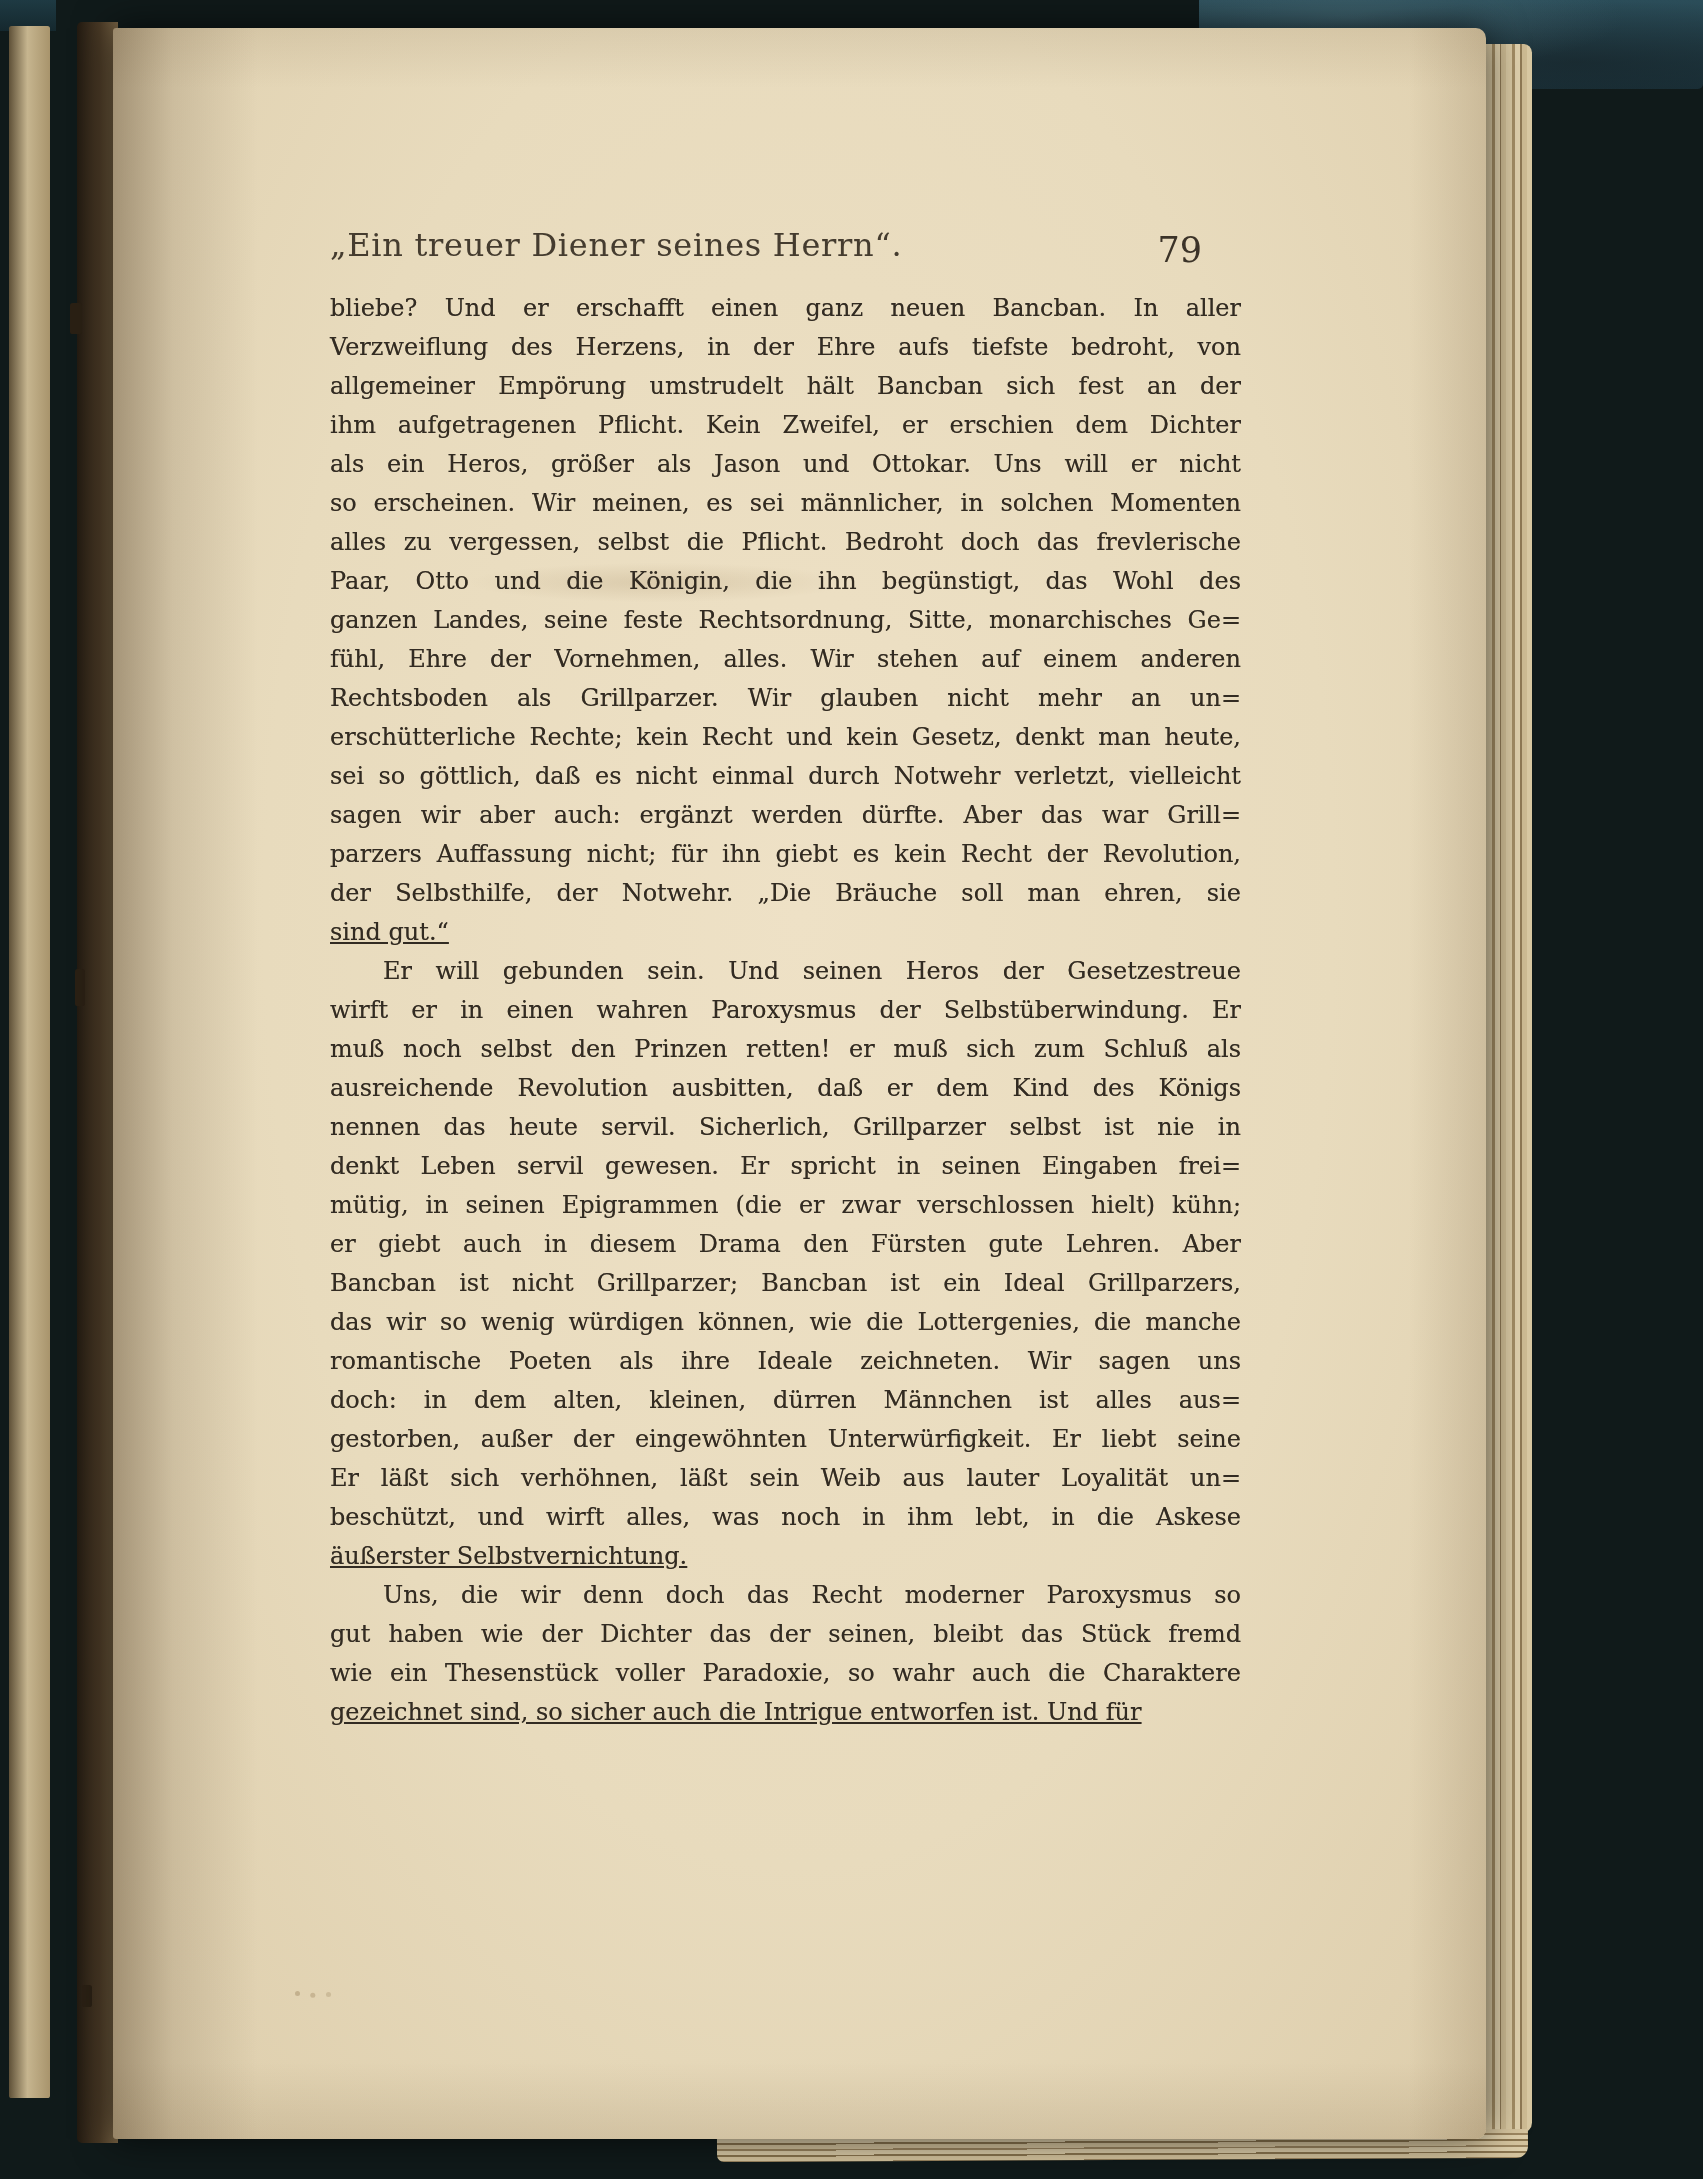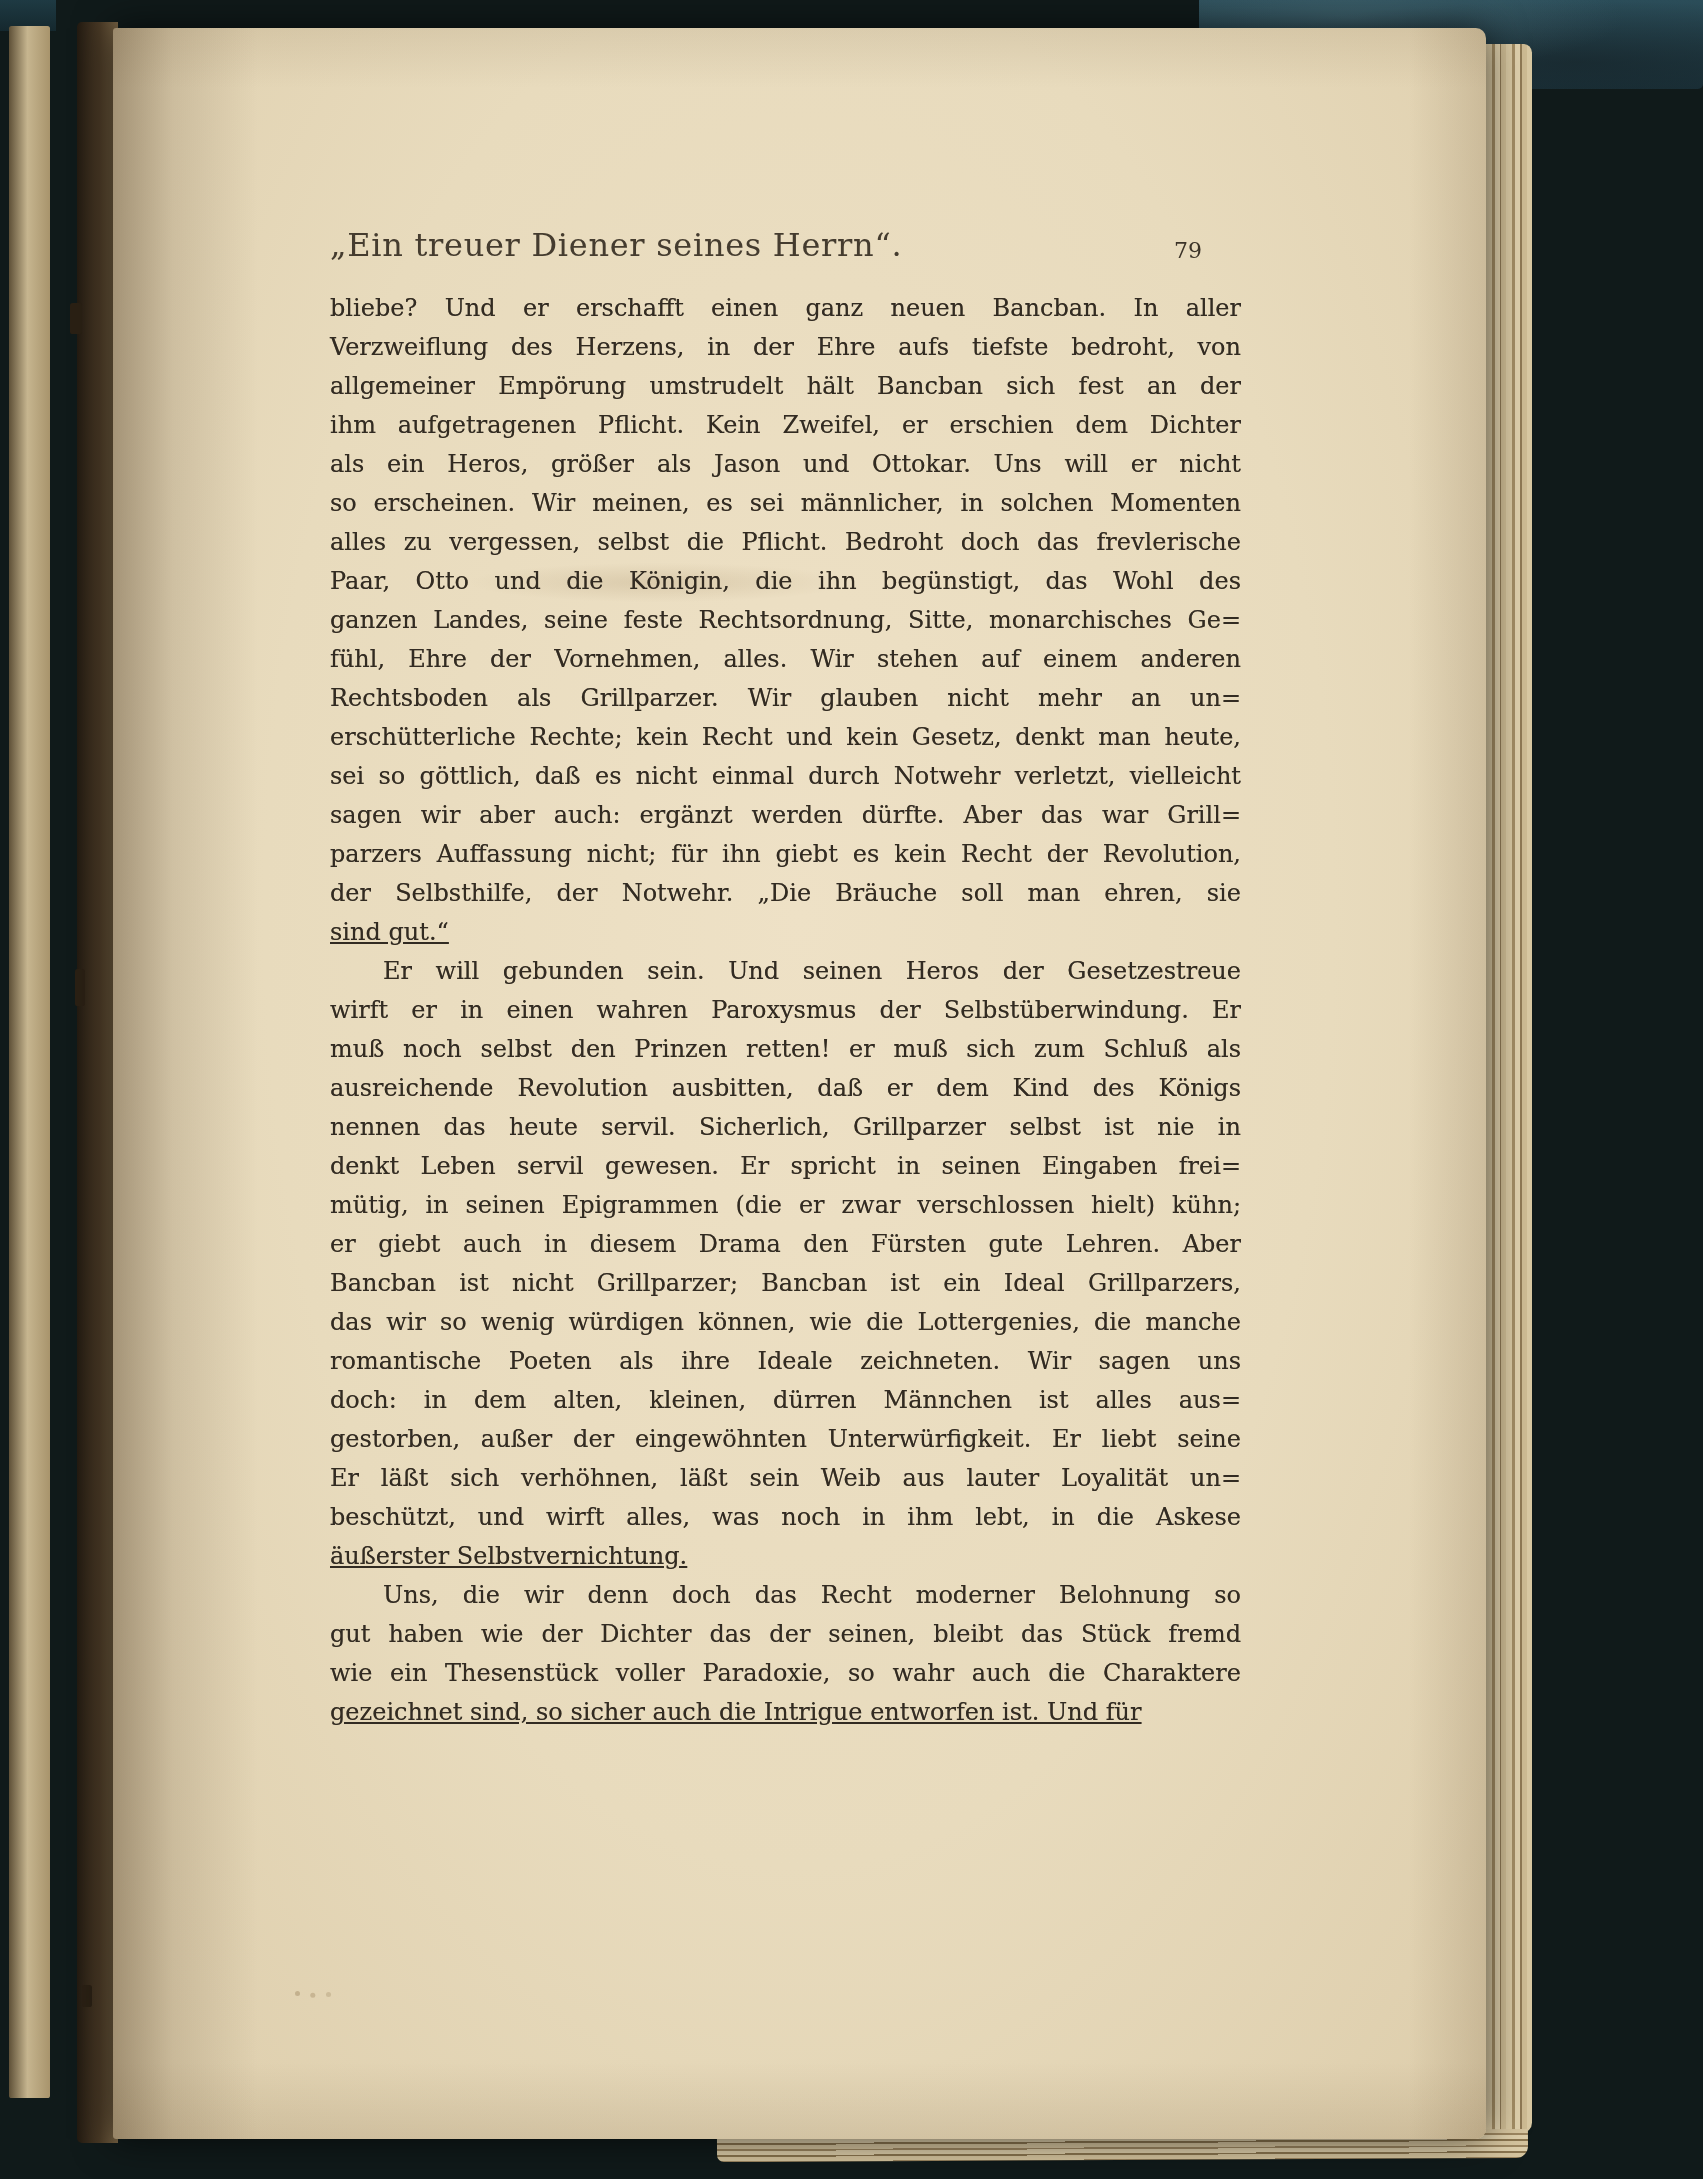--- a/index.html
+++ b/index.html
@@ -61,21 +61,21 @@
       radial-gradient(ellipse at 50% 42%, #eee1c6 0%, #e8dbbd 55%, #ddcdab 100%);
     border-radius:3.4px 10.2px 10.2px 3.4px;
     box-shadow:0 0 39px rgba(0,0,0,0.65);
   }
   .text-block{position:absolute;left:217px;top:198px;width:911px;}
   .header-row{position:relative;height:39px;}
   .header-title{
     position:absolute;left:0;right:0;text-align:left;
     font-size:32px;color:#453c2f;letter-spacing:0.7px;
   }
-  .page-number{position:absolute;right:39px;top:12px;font-size:22px;color:#3b3328;}
+  .page-number{position:absolute;right:39px;top:4px;font-size:35px;color:#3b3328;}
   .body{margin-top:24px;font-size:24px;line-height:39px;color:#322b22;
         text-shadow:0 0 0.4px rgba(50,40,28,0.55);}
   .paragraph{margin:0;}
   .line{text-align:justify;text-align-last:justify;}
   .line.indent{padding-left:53px;}
   .line.last{text-align-last:left;text-decoration:underline;}
   
   .stain1{
     position:absolute;left:358px;top:535px;width:375px;height:39px;
     background:radial-gradient(ellipse at 50% 50%, rgba(150,124,84,0.20), transparent 72%);
@@ -141,21 +141,21 @@
             <div class="line">Bancban ist nicht Grillparzer; Bancban ist ein Ideal Grillparzers,</div>
             <div class="line">das wir so wenig würdigen können, wie die Lottergenies, die manche</div>
             <div class="line">romantische Poeten als ihre Ideale zeichneten. Wir sagen uns</div>
             <div class="line">doch: in dem alten, kleinen, dürren Männchen ist alles aus=</div>
             <div class="line">gestorben, außer der eingewöhnten Unterwürfigkeit. Er liebt seine</div>
             <div class="line">Er läßt sich verhöhnen, läßt sein Weib aus lauter Loyalität un=</div>
             <div class="line">beschützt, und wirft alles, was noch in ihm lebt, in die Askese</div>
             <div class="line last">äußerster Selbstvernichtung.</div>
           </div>
           <div class="paragraph">
-            <div class="line indent">Uns, die wir denn doch das Recht moderner Belohnung so</div>
+            <div class="line indent">Uns, die wir denn doch das Recht moderner Paroxysmus so</div>
             <div class="line">gut haben wie der Dichter das der seinen, bleibt das Stück fremd</div>
             <div class="line">wie ein Thesenstück voller Paradoxie, so wahr auch die Charaktere</div>
             <div class="line last">gezeichnet sind, so sicher auch die Intrigue entworfen ist. Und für</div>
           </div>
         </div>
     </div>
   </div>
 </div>
 
 

